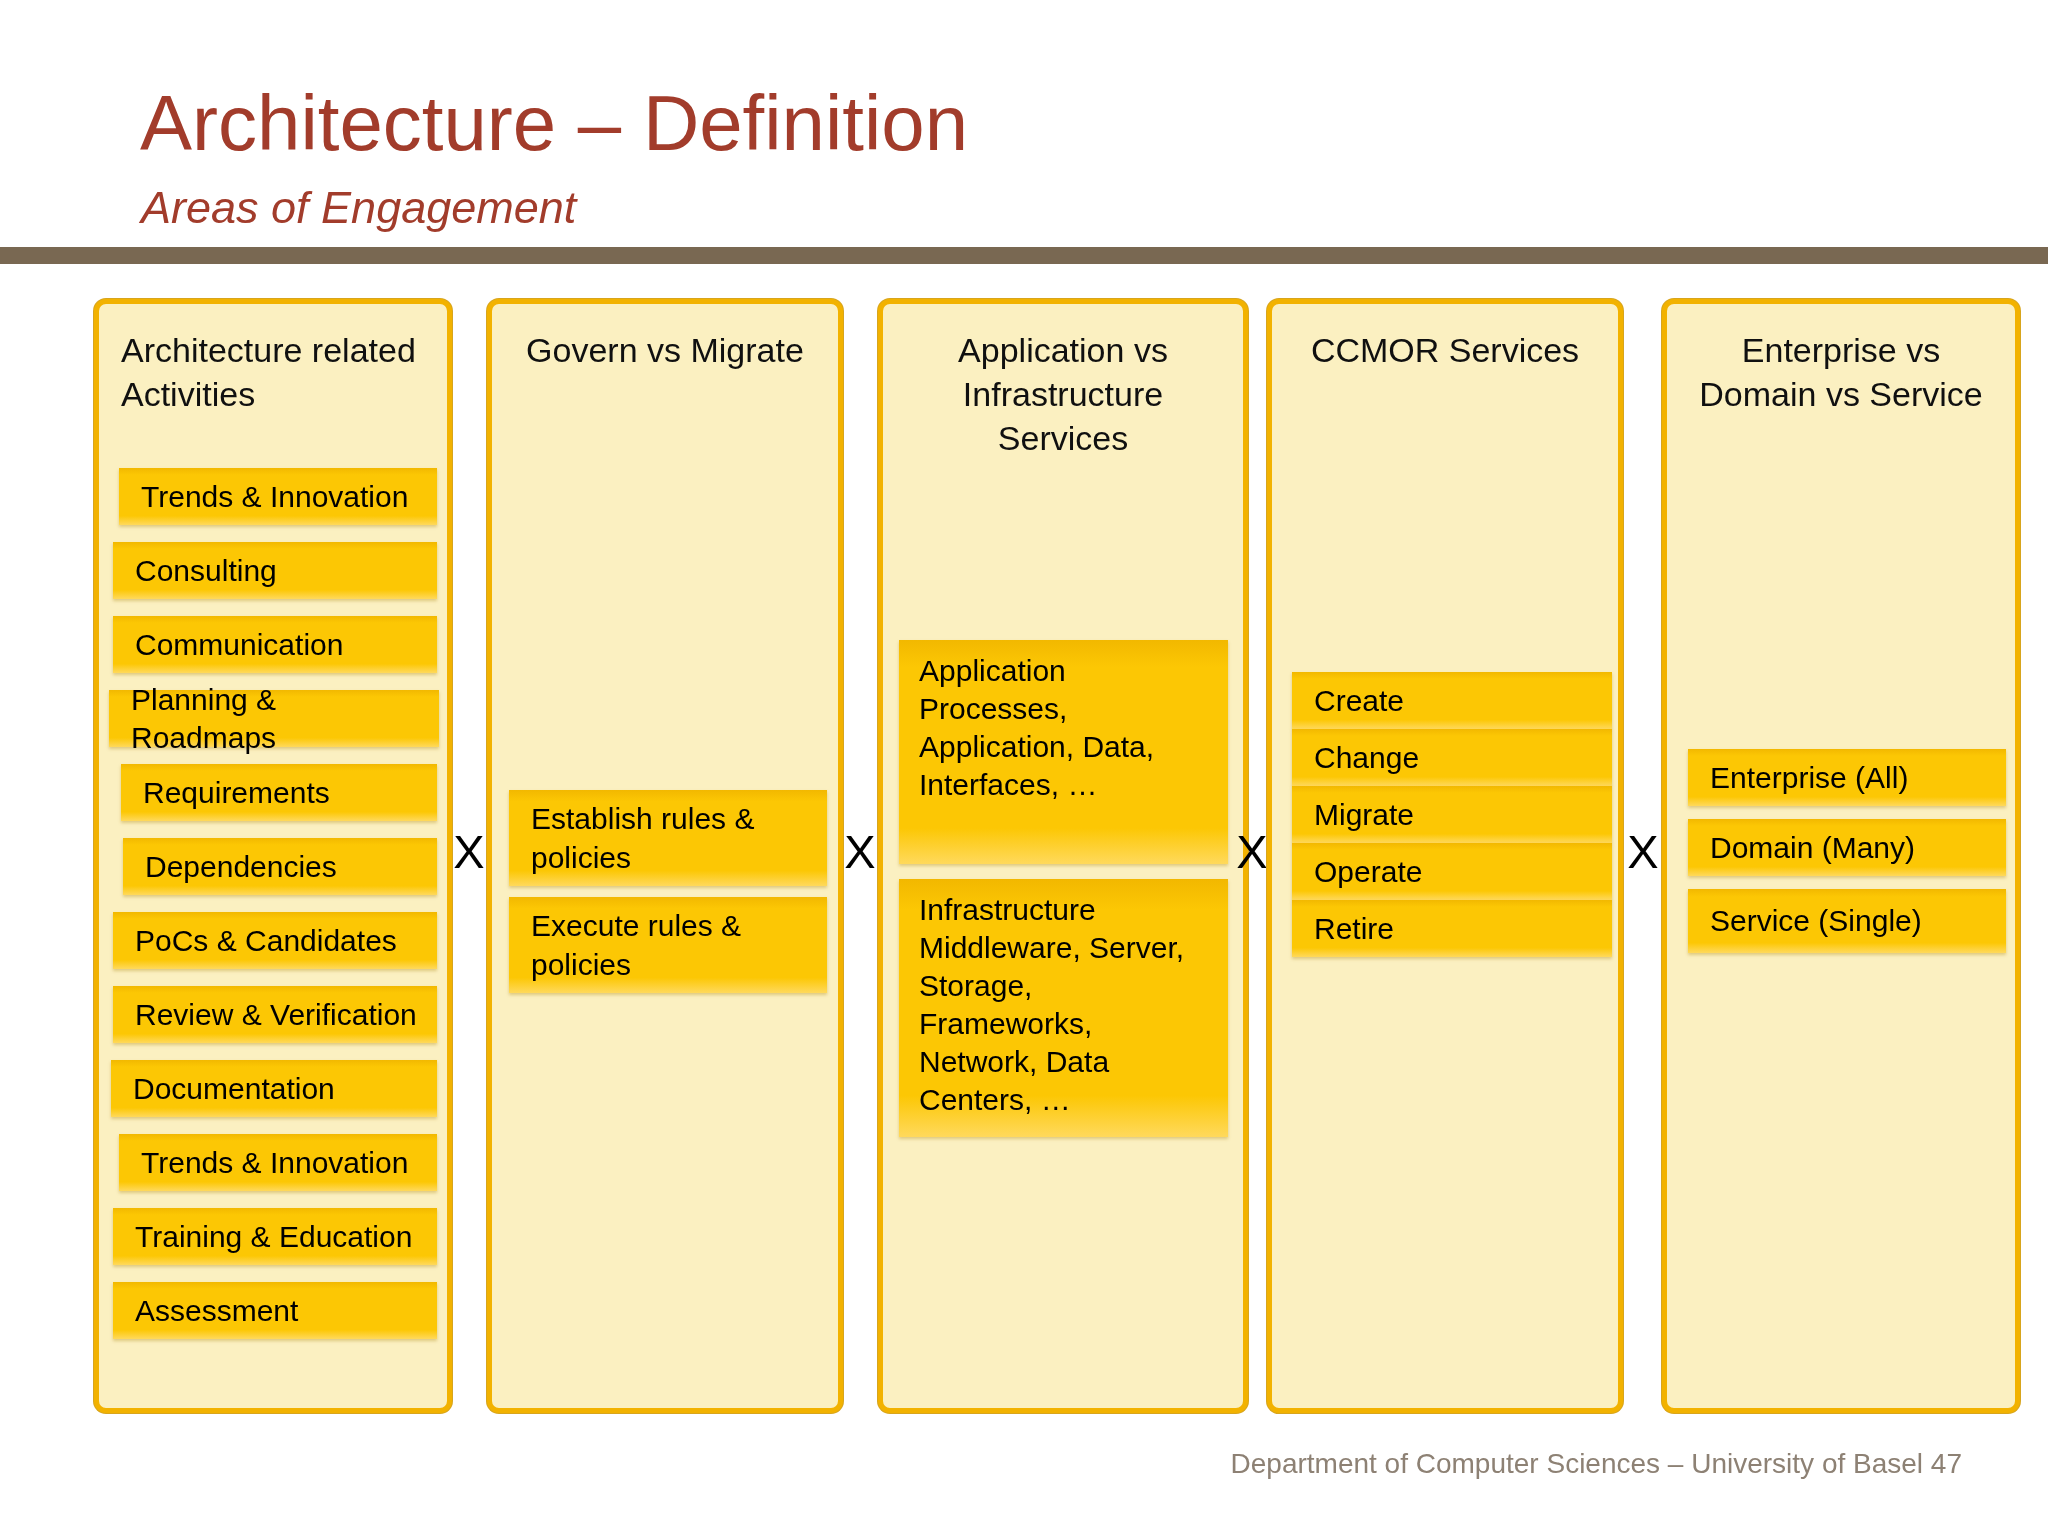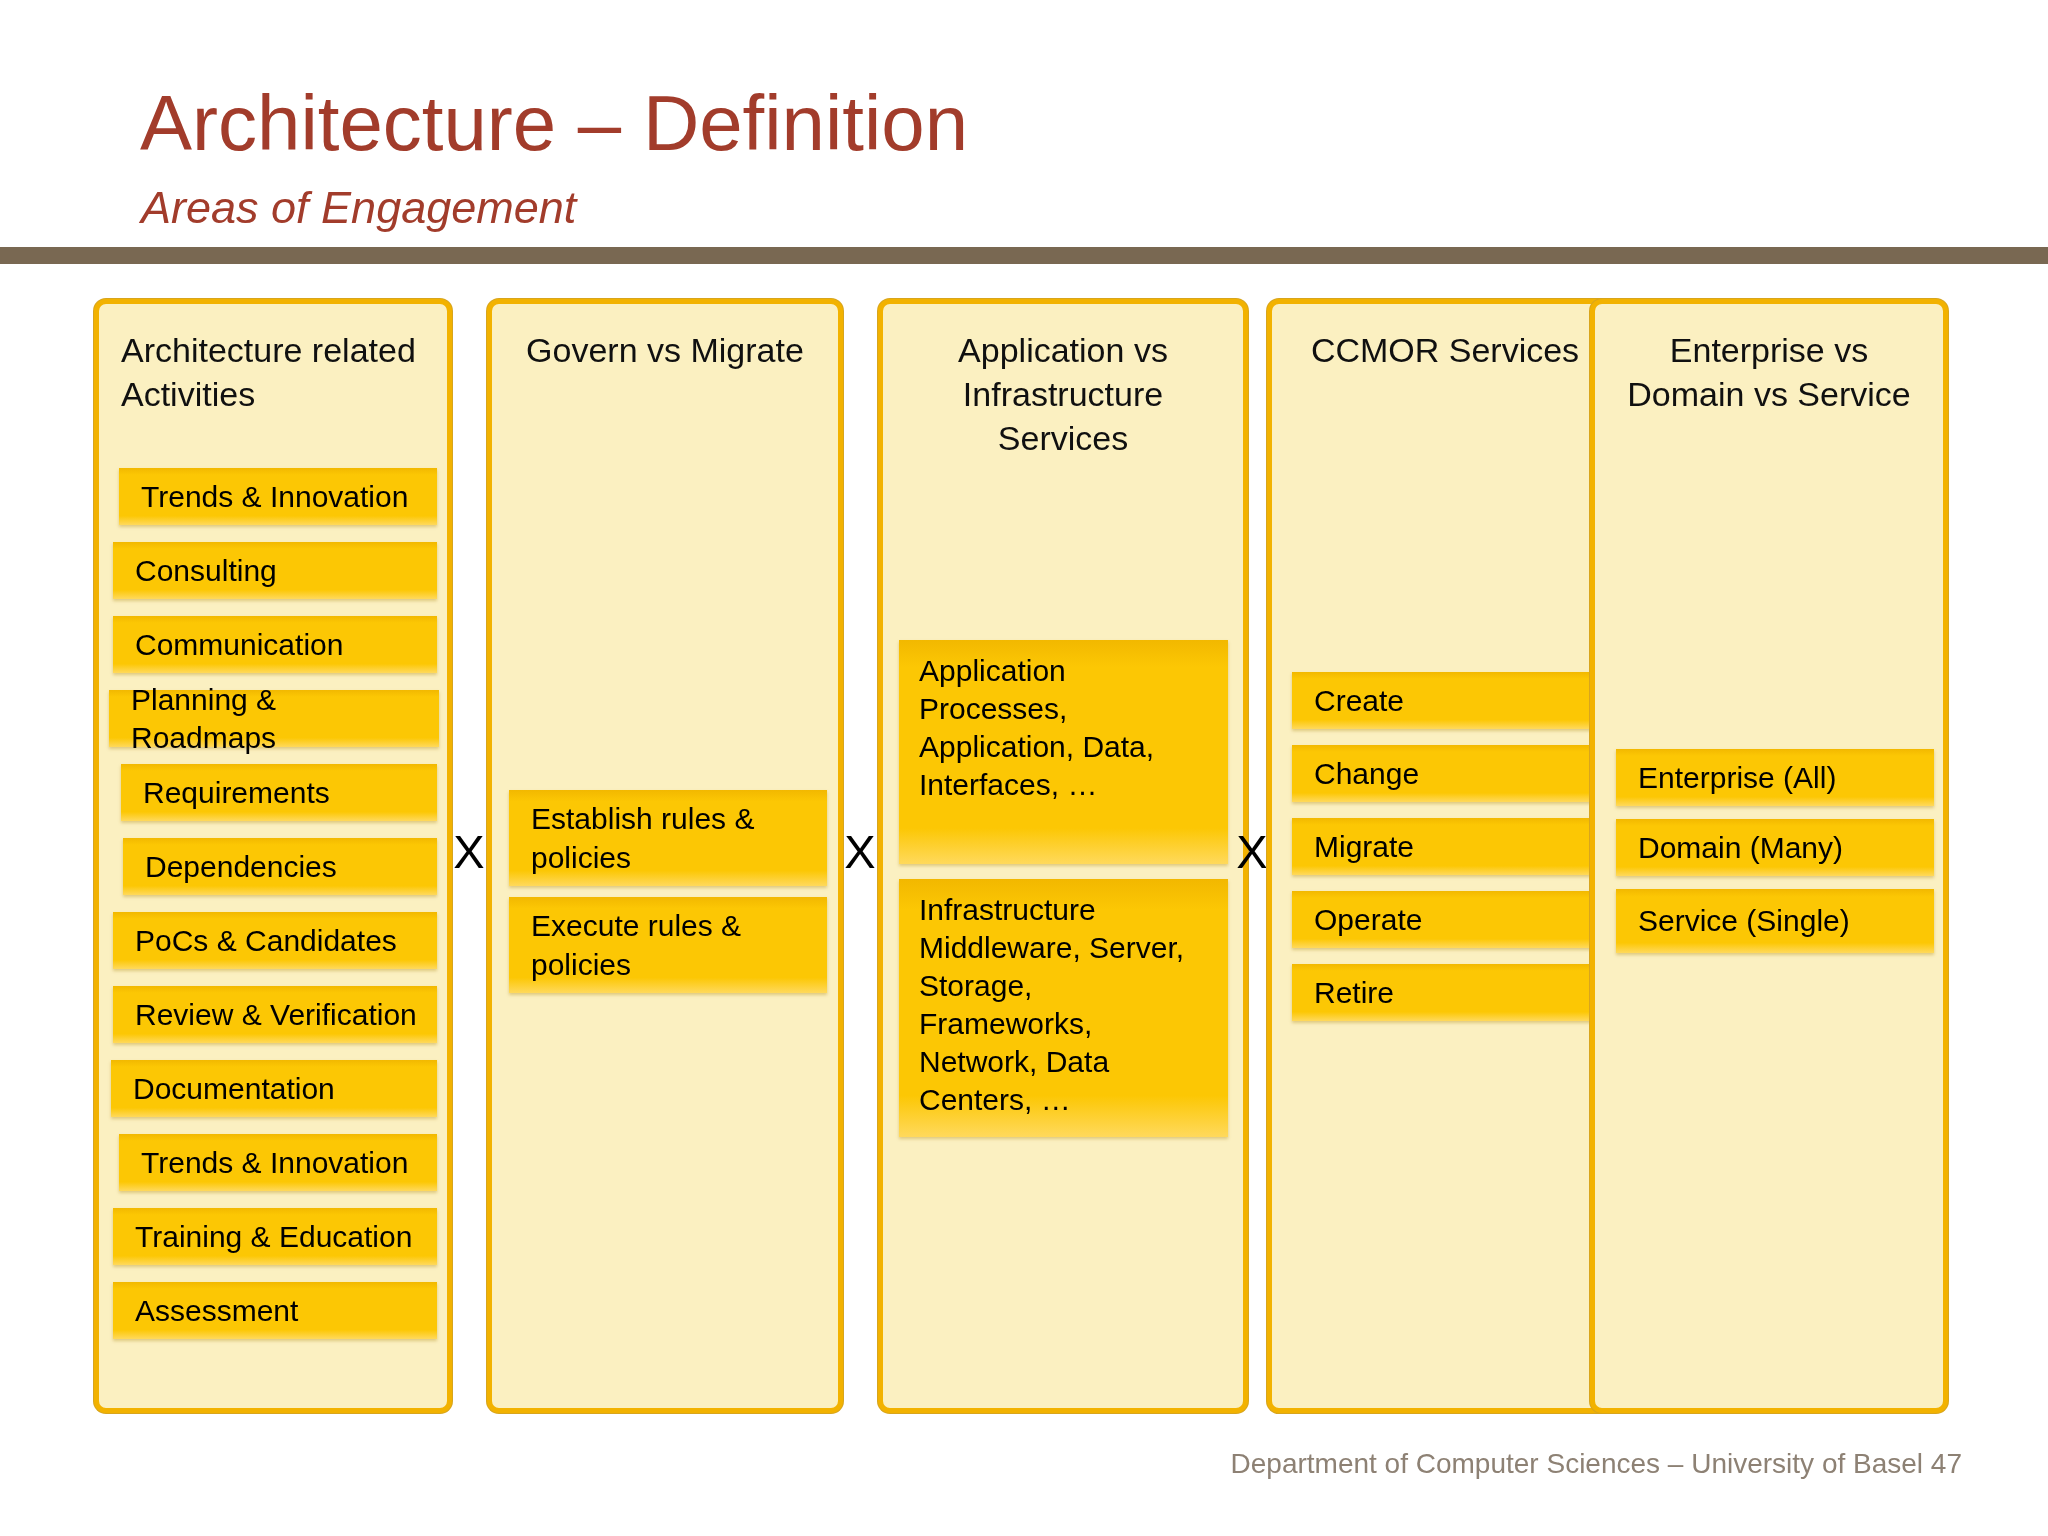--- a/index.html
+++ b/index.html
@@ -12,31 +12,31 @@
             color:#A23C2B;}
   .rule{position:absolute;left:0;top:247px;width:2048px;height:17px;background:#796852;}
 
   .panel{position:absolute;top:299px;height:1114px;background:#FBF0C1;
          border:5px solid #F2B200;box-sizing:border-box;border-radius:12px;
          box-shadow:0 0 0 1px #d8a51d;}
   .col-1{left:94px;width:358px;}
   .col-2{left:487px;width:356px;}
   .col-3{left:878px;width:370px;}
   .col-4{left:1267px;width:356px;}
-  .col-5{left:1590px;width:358px;}
+  .col-5{left:1662px;width:358px;}
 
   .panel-header{margin:0;padding:24px 16px 0;font-size:34px;line-height:1.3;
                 font-weight:400;color:#101010;text-align:center;}
   .col-1 .panel-header{text-align:left;padding-left:22px;padding-right:30px;}
 
   .items{position:absolute;left:14px;right:10px;display:flex;flex-direction:column;}
   .col-1 .items{top:164px;gap:17px;}
   .col-2 .items{top:486px;left:17px;right:11px;gap:11px;}
   .col-3 .items{top:336px;left:16px;right:15px;gap:15px;}
-  .col-4 .items{top:368px;left:20px;right:6px;gap:16px;}
+  .col-4 .items{top:368px;left:20px;right:6px;gap:0;}
   .col-5 .items{top:445px;left:21px;right:9px;gap:13px;}
 
   .item{box-sizing:border-box;height:57px;display:flex;align-items:center;
         padding:1px 14px 0 22px;font-size:30px;color:#000;line-height:1.27;
         background:linear-gradient(180deg,#F2B800 0%,#FCC704 12%,#FCC704 84%,#FFD95C 100%);
         box-shadow:0 2px 3px rgba(170,130,0,.35);}
   
   .col-1 .item:nth-child(1){margin-left:6px;}
   .col-1 .item:nth-child(4){margin-left:-4px;margin-right:-2px;}
   .col-1 .item:nth-child(5){margin-left:8px;}

